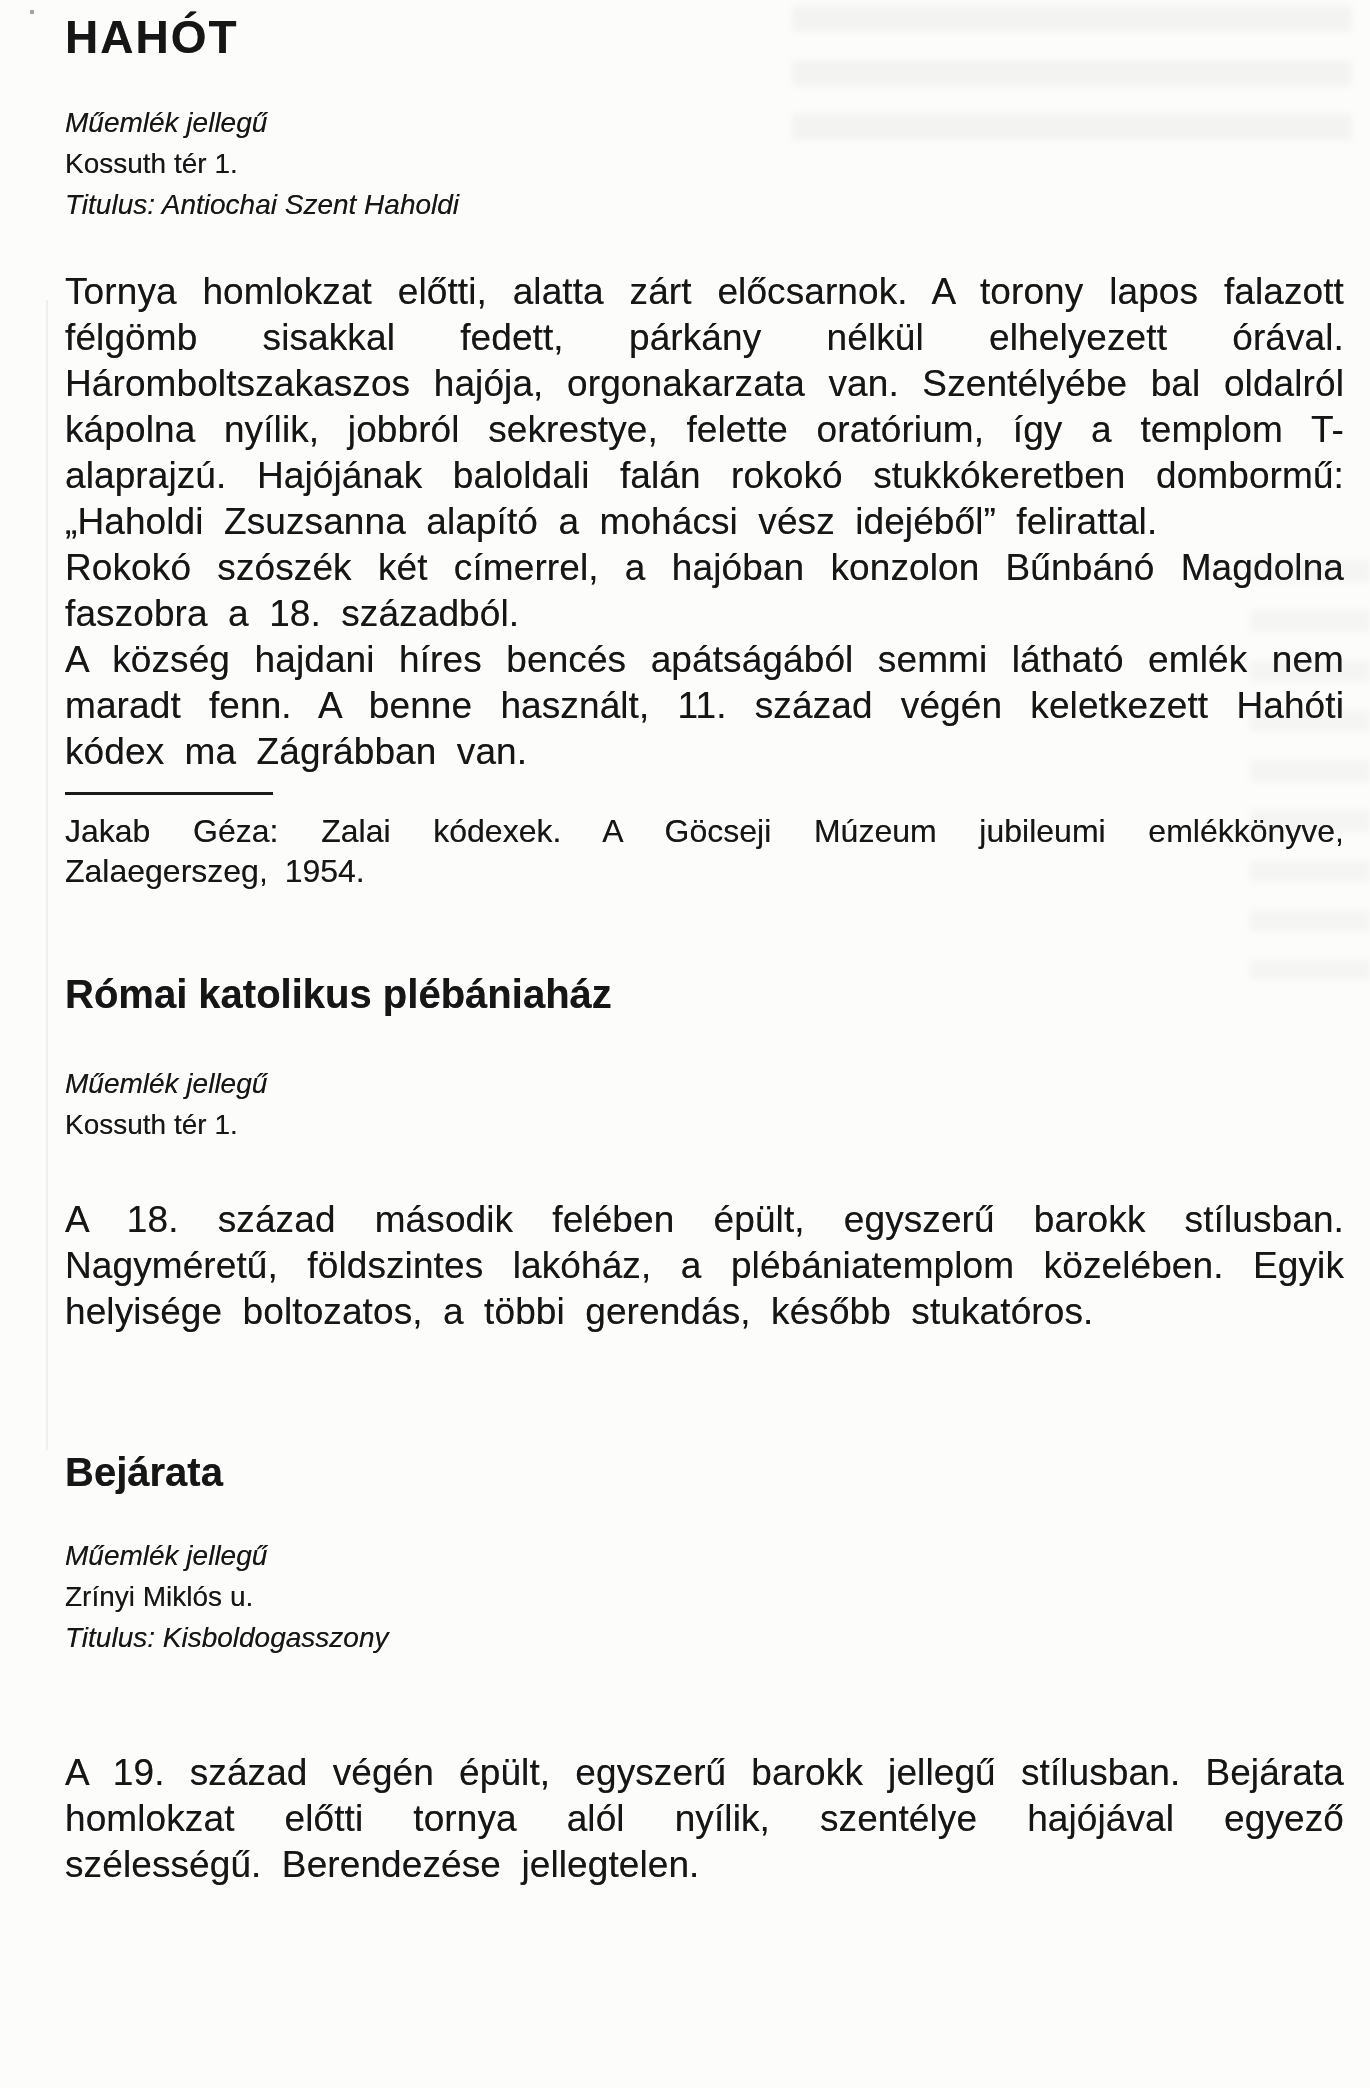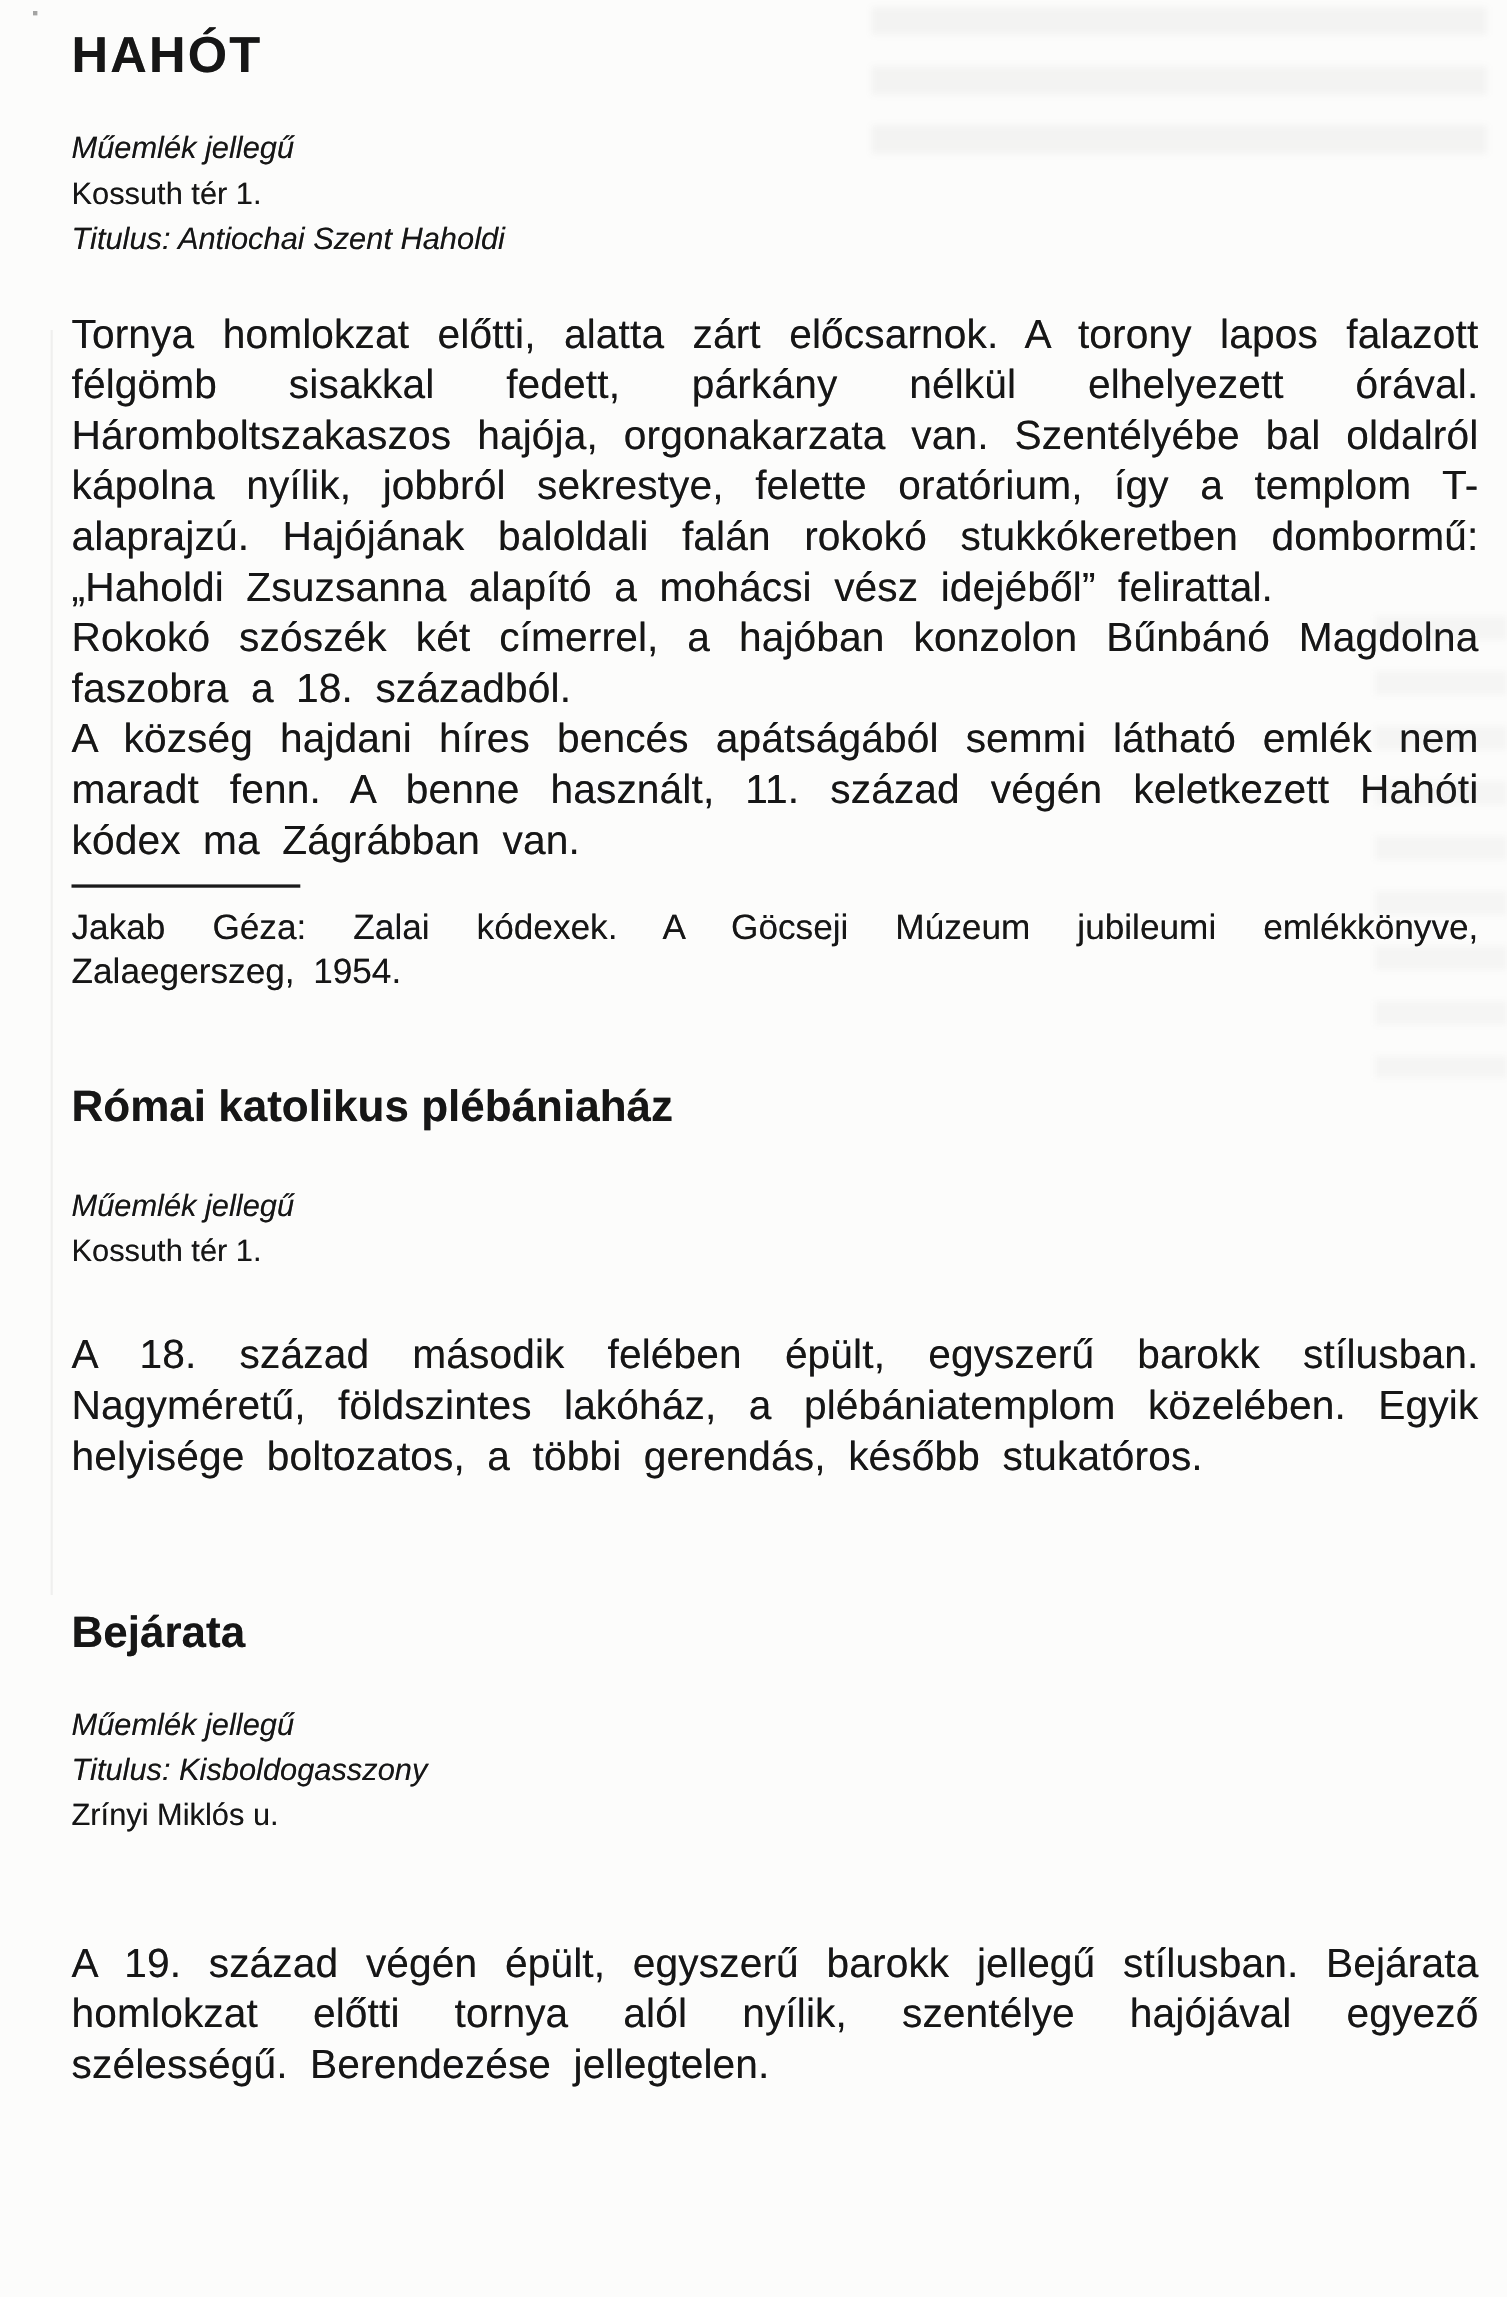--- a/index.html
+++ b/index.html
@@ -10,21 +10,21 @@
   .page {
     position: relative;
     width: 1370px;
     height: 2088px;
     margin: 0 auto;
     background: #fcfcfb;
     color: #161616;
     font-family: "Liberation Sans", sans-serif;
     overflow: hidden;
     box-sizing: border-box;
-    padding: 24px 26px 0 65px;
+    padding: 12px 26px 0 65px;
     text-shadow: 0 0 0.45px rgba(0,0,0,0.55);
   }
   
   .artifact {
     position: absolute;
     pointer-events: none;
   }
   .artifact.bleed-top-right {
     top: 6px; right: 18px;
     width: 560px; height: 150px;
@@ -144,21 +144,21 @@
     <p class="detail">Kossuth tér 1.</p>
 
     <div class="body-block">
       <p>A 18. század második felében épült, egyszerű barokk stílusban. Nagyméretű, földszintes lakóház, a plébániatemplom közelében. Egyik helyisége boltozatos, a többi gerendás, később stukatóros.</p>
     </div>
   </section>
 
   <section class="sec3">
     <h2 class="monument-title sec3-title">Bejárata</h2>
     <p class="detail italic">Műemlék jellegű</p>
+    <p class="detail">Zrínyi Miklós u.</p>
     <p class="detail italic">Titulus: Kisboldogasszony</p>
-    <p class="detail">Zrínyi Miklós u.</p>
 
     <div class="body-block">
       <p>A 19. század végén épült, egyszerű barokk jellegű stílusban. Bejárata homlokzat előtti tornya alól nyílik, szentélye hajójával egyező szélességű. Berendezése jellegtelen.</p>
     </div>
   </section>
 
 </div>
 
 </body></html>

